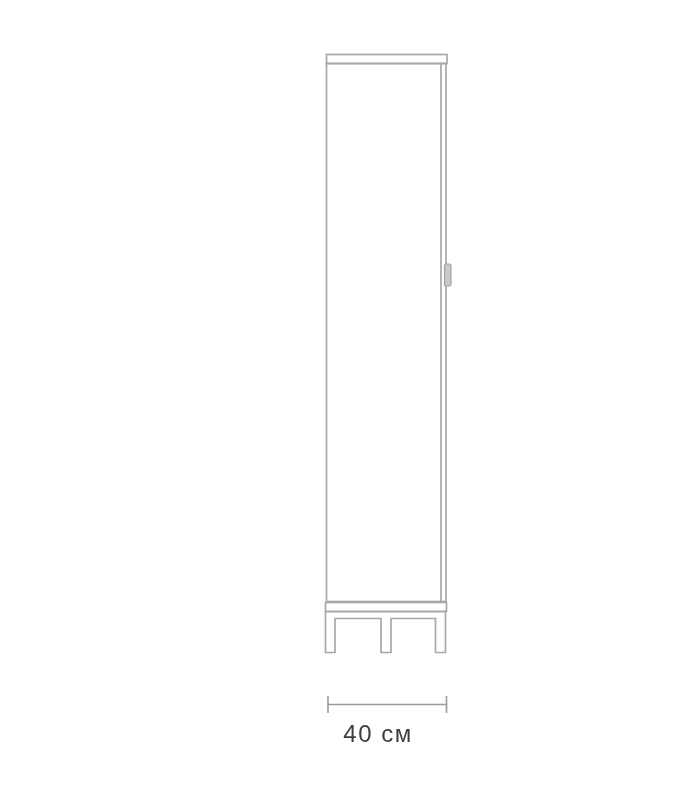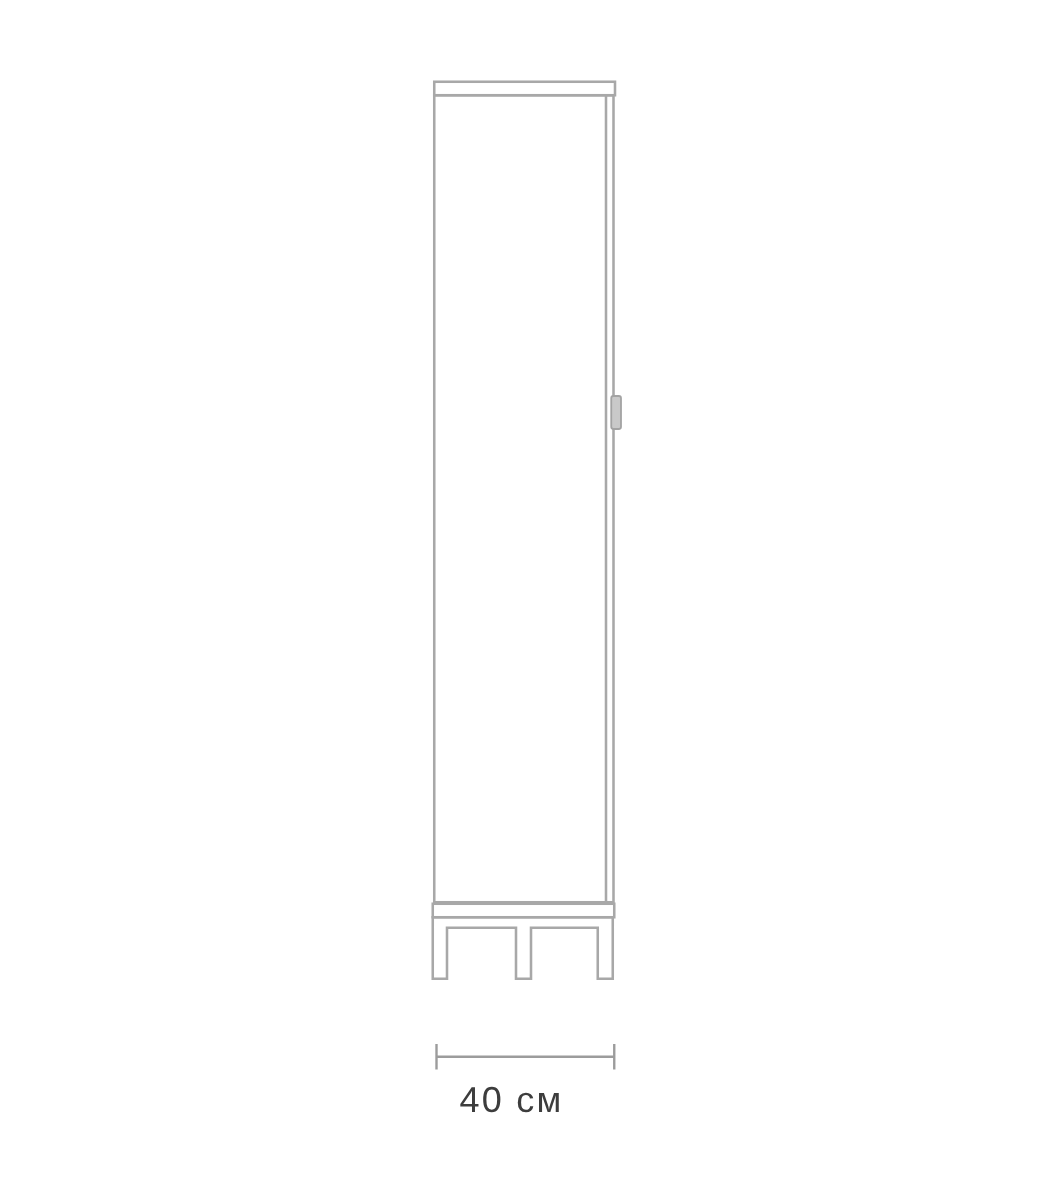--- a/index.html
+++ b/index.html
@@ -16,20 +16,21 @@
     height: 800px;
     background: var(--background);
     font-family: "Liberation Sans", sans-serif;
     overflow: hidden;
   }
   .canvas {
     position: relative;
     width: 600px;
     height: 800px;
     background: var(--background);
+    margin-left: 37px;
   }
   .drawing-svg {
     position: absolute;
     left: 0;
     top: 0;
     display: block;
   }
   .outline {
     fill: none;
     stroke: var(--line);

